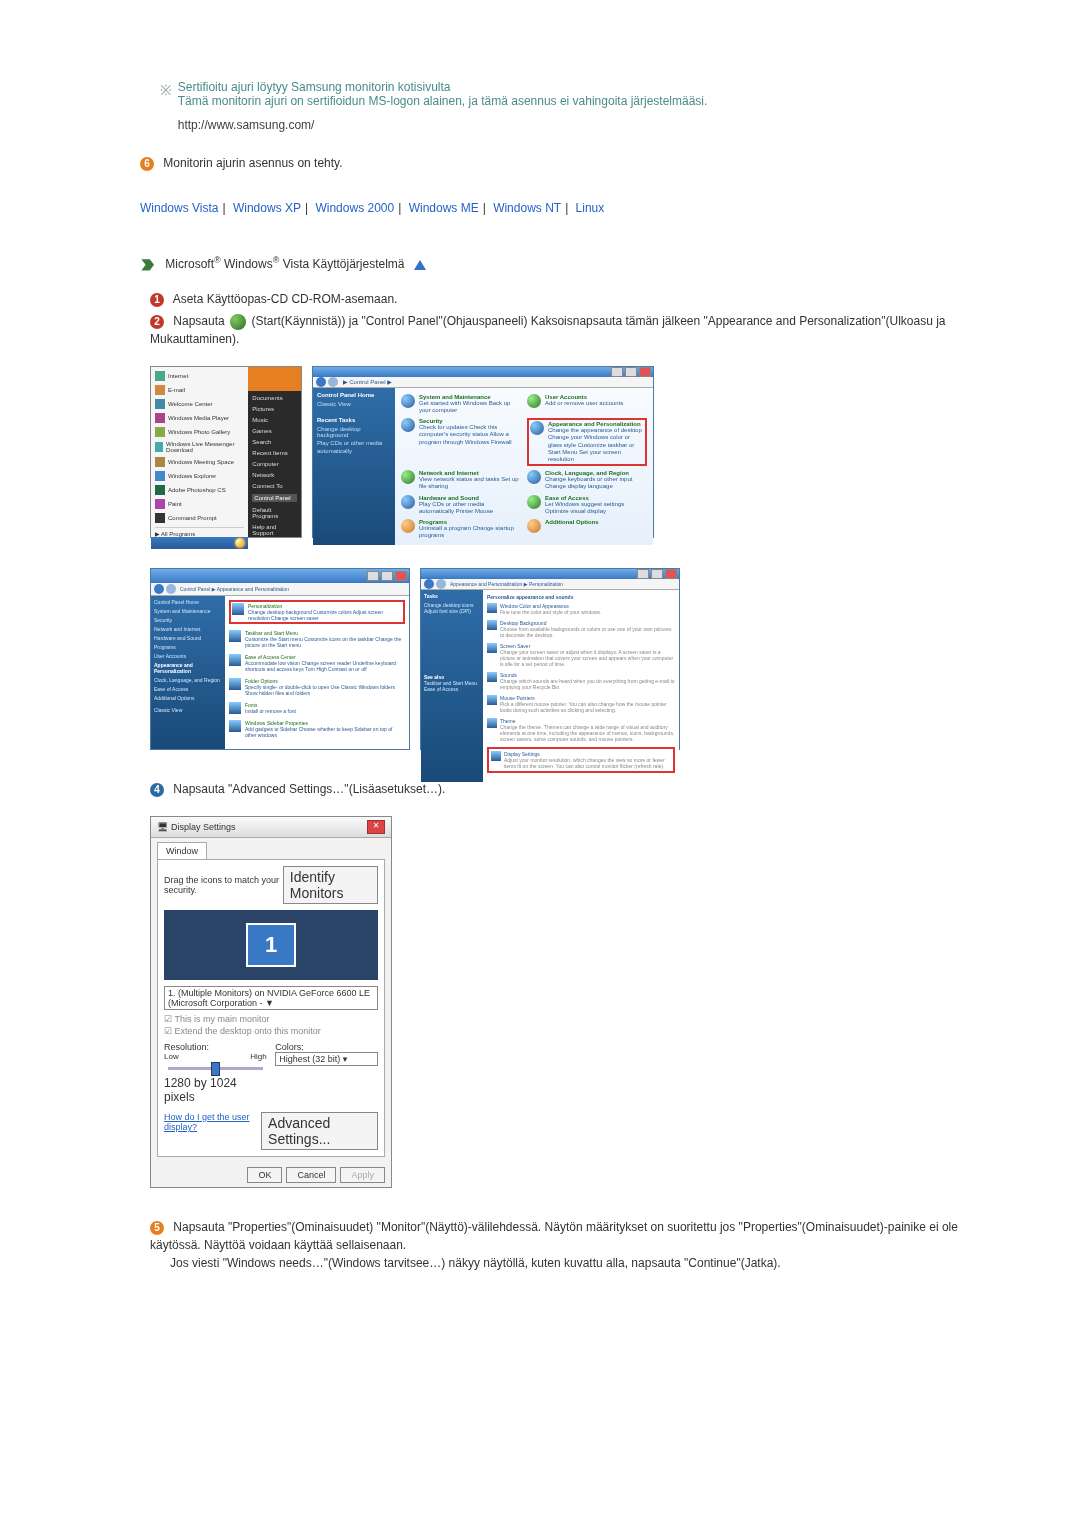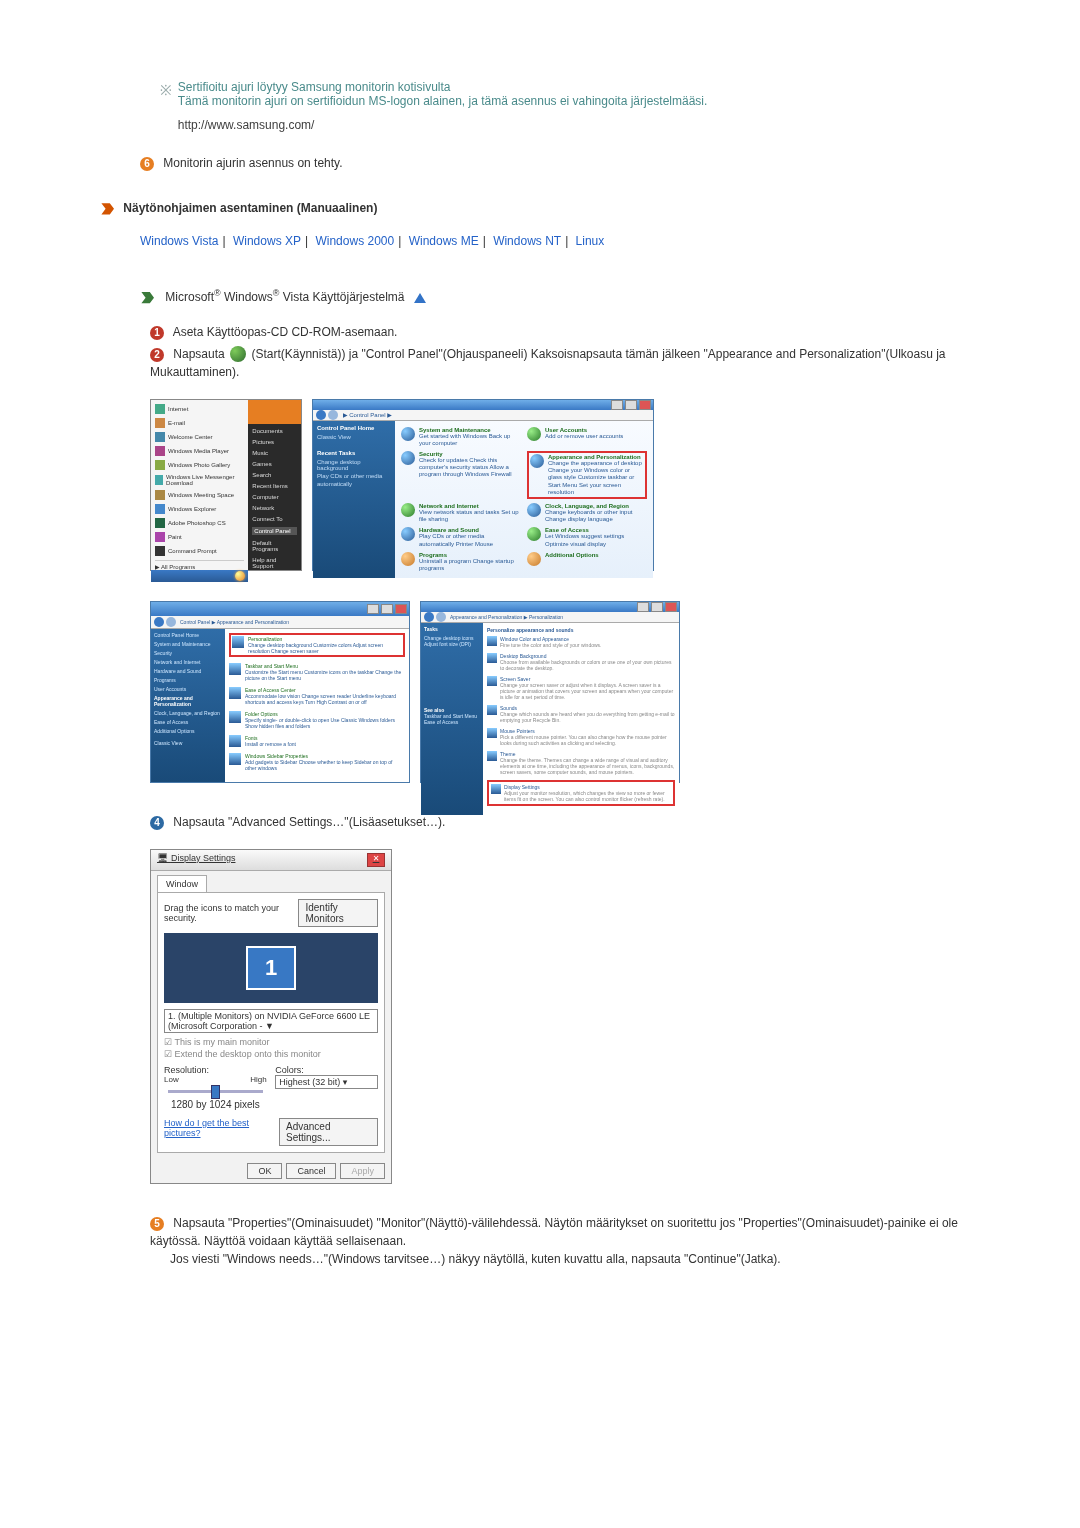--- a/index.html
+++ b/index.html
@@ -260,35 +260,35 @@
     border:1px solid #888;
     font-size:9px;
     margin-left:50px;
     margin-bottom:30px;
     color:#333;
   }
   .disp-dialog .ttl{
     background:linear-gradient(#fafafa,#ddd);
     border-bottom:1px solid #aaa;
     padding:3px 6px;
-    display:flex;justify-content:space-between;text-decoration:underline;
+    display:flex;justify-content:space-between;align-items:center;
   }
   .disp-dialog .ttl .cx{
     width:16px;height:12px;background:#d44;color:#fff;text-align:center;font-size:8px;border:1px solid #933;
   }
   .disp-dialog .tab{
     padding:3px 8px;border:1px solid #aaa;border-bottom:none;
     background:#fff;display:inline-block;margin:4px 0 0 6px;
   }
   .disp-dialog .inner{
     background:#fff;border:1px solid #aaa;margin:0 6px 6px 6px;padding:6px;
   }
   .disp-dialog .toprow{display:flex;justify-content:space-between;align-items:center;margin-bottom:6px;}
   .disp-dialog .idbtn{
-    border:1px solid #888;background:#f4f4f4;padding:2px 6px;font-size:10px;
+    border:1px solid #888;background:#f4f4f4;padding:2px 6px;font-size:14px;
   }
   .mon-area{
     height:70px;background:#2a4468;display:flex;align-items:center;justify-content:center;margin-bottom:6px;
   }
   .mon-box{
     width:46px;height:40px;background:#3878c4;border:2px solid #fff;color:#fff;
     display:flex;align-items:center;justify-content:center;font-size:22px;font-weight:bold;
   }
   .dd{border:1px solid #888;background:#fff;padding:1px 3px;margin-bottom:4px;}
   .chk{color:#888;margin-bottom:2px;}
@@ -327,24 +327,20 @@
         <a class="link-text">http://www.samsung.com/</a>
       </div>
     </div>
   </div>
 
   <div class="step-line">
     <span class="num-circle nc-orange">6</span>
     <span>Monitorin ajurin asennus on tehty.</span>
   </div>
 
-  <div class="section-header">
-    <span class="arrow-icon"></span>
-    <span class="bold">Näytönohjaimen asentaminen (Manuaalinen)</span>
-  </div>
 
   <div class="os-links">
     <a>Windows Vista</a><span class="sep">|</span>
     <a>Windows XP</a><span class="sep">|</span>
     <a>Windows 2000</a><span class="sep">|</span>
     <a>Windows ME</a><span class="sep">|</span>
     <a>Windows NT</a><span class="sep">|</span>
     <a>Linux</a>
   </div>
 
@@ -730,29 +726,29 @@
       <div class="rc-row">
         <div class="rc-col">
           <div>Resolution:</div>
           <div style="display:flex;justify-content:space-between;font-size:8px;">
             <span>Low</span>
             <span>High</span>
           </div>
           <div class="slider">
               <div class="thumb"></div>
             </div>
-          <div style="text-align:center;font-size:10px;">1280 by 1024 pixels</div>
+          <div style="text-align:left;font-size:12px;">1280 by 1024 pixels</div>
         </div>
         <div class="rc-col">
           <div>Colors:</div>
           <div class="dd2"><span>Highest (32 bit)</span> ▾</div>
         </div>
       </div>
       <div style="display:flex;justify-content:space-between;margin-top:8px;">
-        <span class="linklike">How do I get the best pictures?</span>
+        <span class="linklike">How do I get the user display?</span>
         <span class="idbtn adv-hl">Advanced Settings...</span>
       </div>
     </div>
     <div class="btnrow">
       <span class="btn-std">OK</span>
       <span class="btn-std">Cancel</span>
       <span class="btn-std" style="color:#aaa;">Apply</span>
     </div>
   </div>
 

